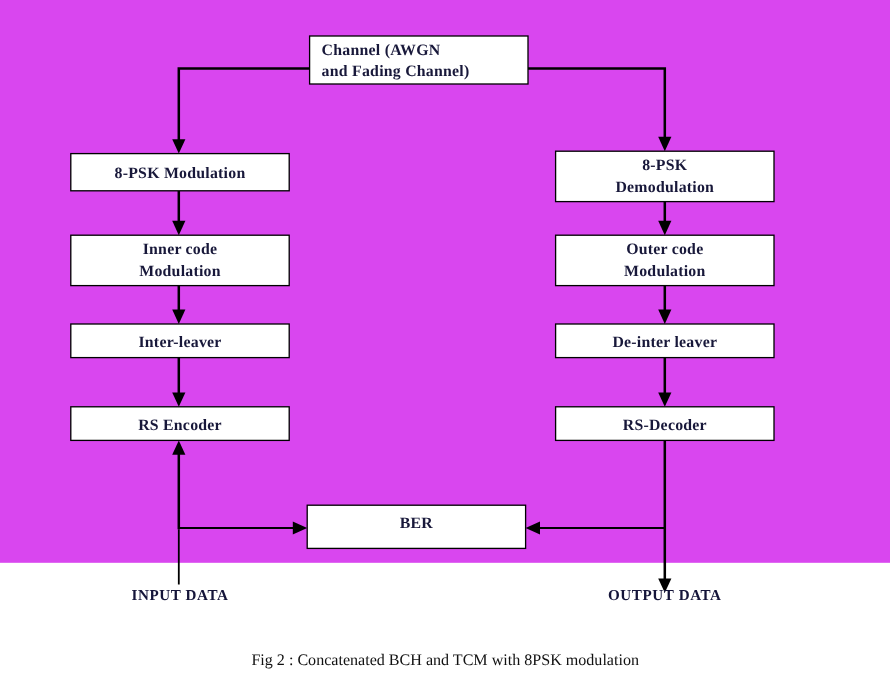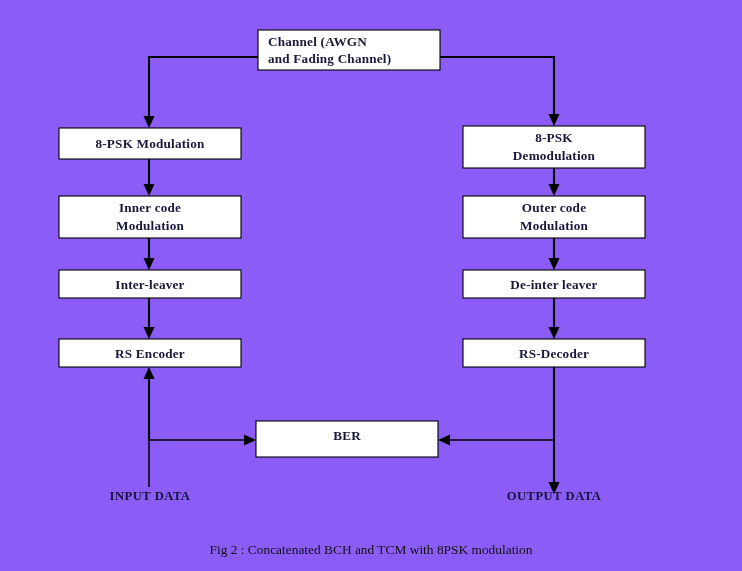--- a/index.html
+++ b/index.html
@@ -11,22 +11,22 @@
   body {
     width: 742px;
     height: 571px;
     font-family: "Liberation Serif", "DejaVu Serif", serif;
     color: #1a1a2e;
     overflow: hidden;
   }
   #figure-root {
     position: relative;
     width: 742px;
-    height: 571px;
-    background: #8b5cf6;
+    height: 469px;
+    background: #d946ef;
     text-align: right;
   }
   #diagram-svg {
     position: absolute;
     left: 0;
     top: 0;
     width: 742px;
     height: 571px;
     display: block;
   }

